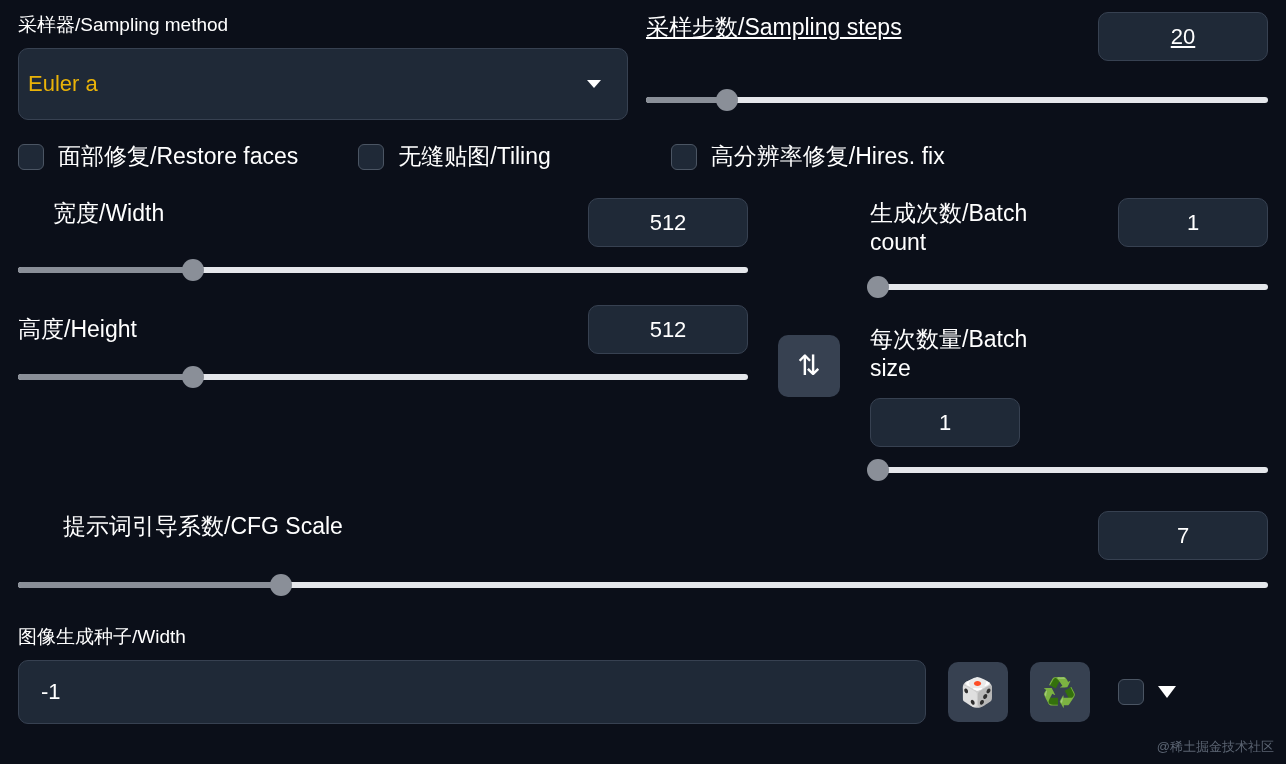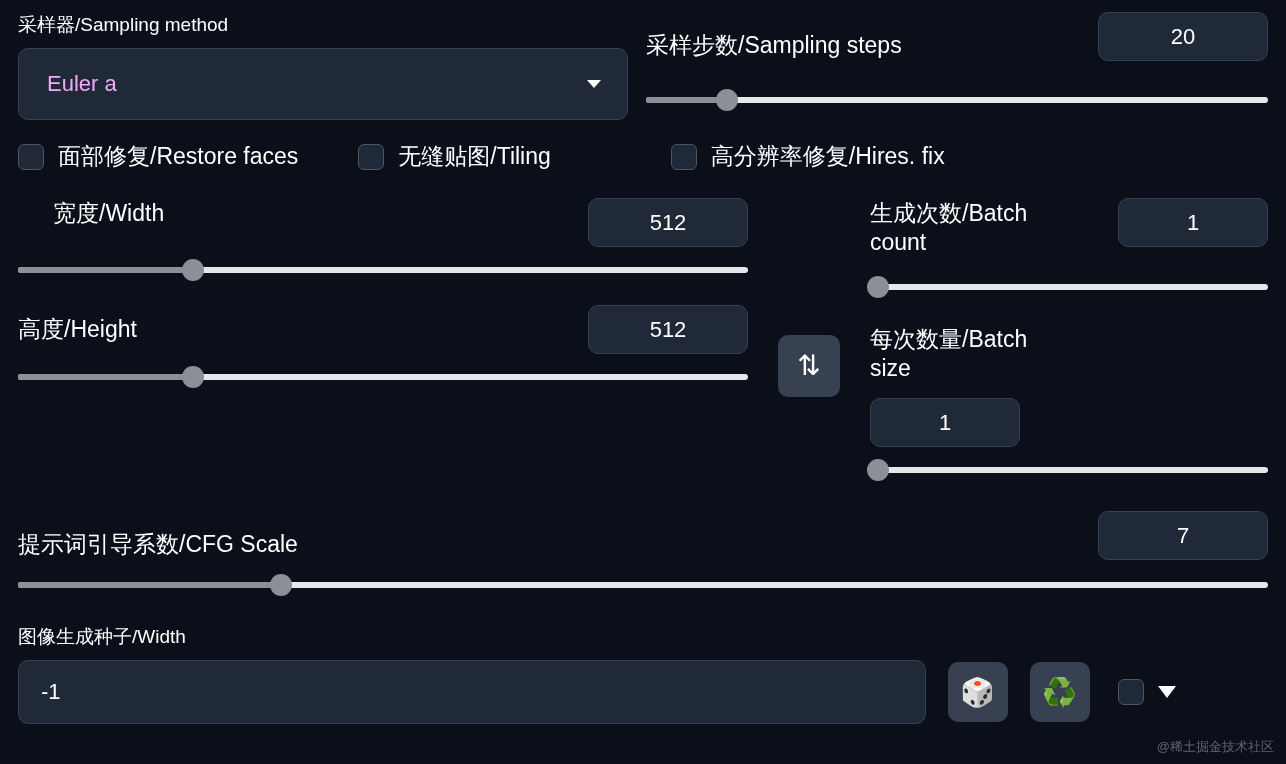--- a/index.html
+++ b/index.html
@@ -19,25 +19,25 @@
   .label { margin-bottom: 10px; font-size: 19px; }
   .label-sm { font-size: 23px; }
 
   .select {
     background: #1f2937;
     border: 1px solid #374151;
     border-radius: 10px;
     height: 72px;
     display: flex;
     align-items: center;
-    padding: 0 28px;
+    padding: 0 9px;
     font-size: 22px;
     position: relative;
     cursor: pointer;
-    color:#f0abfc;
+    color:#eab308;
   }
   .select .caret {
     position: absolute; right: 26px; top: 50%; transform: translateY(-50%);
     width: 0; height: 0; border-left: 7px solid transparent; border-right: 7px solid transparent; border-top: 8px solid #fff;
   }
 
   .numbox {
     background: #1f2937;
     border: 1px solid #374151;
     border-radius: 10px;
@@ -115,21 +115,21 @@
 
 <div class="row">
   <div class="col" style="flex:0 0 610px;">
     <div class="label">采样器/Sampling method</div>
     <div class="select">
       <span>Euler a</span>
       <span class="caret"></span>
     </div>
   </div>
   <div class="col" style="flex:1;">
-    <div style="display:flex;align-items:flex-end;justify-content:space-between;margin-bottom:10px;">
+    <div style="display:flex;align-items:flex-start;justify-content:space-between;margin-bottom:10px;text-decoration:underline;">
       <div class="label-sm">采样步数/Sampling steps</div>
       <div class="numbox" style="width:170px;">20</div>
     </div>
     <div class="slider-wrap" style="margin-top:18px;">
       <div class="track">
           <div class="fill" style="width: 13%;"></div>
           <div class="thumb" style="left: 13%;"></div>
         </div>
     </div>
   </div>
@@ -207,21 +207,21 @@
         <div class="track">
             <div class="fill" style="width: 2%;"></div>
             <div class="thumb" style="left: 2%;"></div>
           </div>
       </div>
     </div>
   </div>
 </div>
 
 <div style="margin-top:30px;">
-  <div style="display:flex;align-items:flex-end;justify-content:space-between;margin-bottom:14px;">
+  <div style="display:flex;align-items:flex-start;justify-content:space-between;margin-bottom:14px;margin-left:45px;">
     <div class="label-sm">提示词引导系数/CFG Scale</div>
     <div class="numbox" style="width:170px;">7</div>
   </div>
   <div class="slider-wrap">
     <div class="track">
         <div class="fill" style="width: 21%;"></div>
         <div class="thumb" style="left: 21%;"></div>
       </div>
   </div>
 </div>

